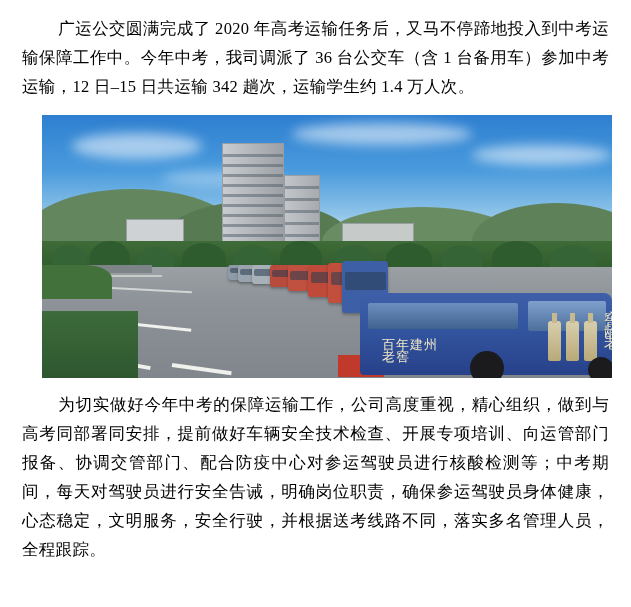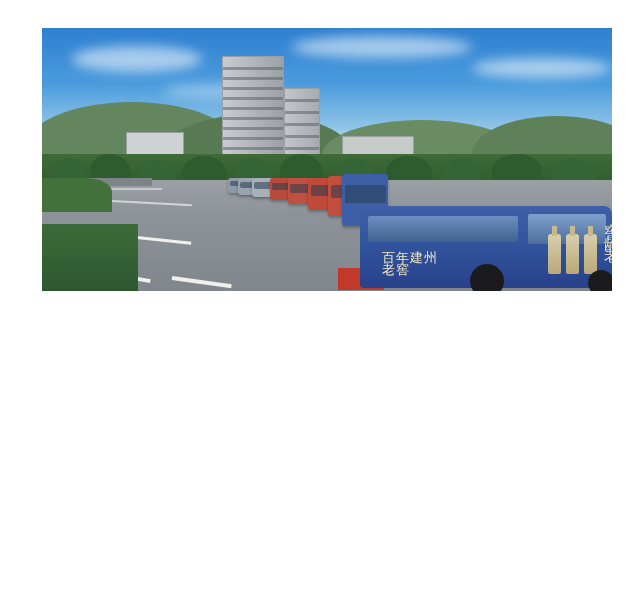--- a/index.html
+++ b/index.html
@@ -205,20 +205,21 @@
   }
   .lower-text {
     margin-top: 2px;
   }
 </style>
 </head>
 <body>
 
 <div class="page">
 
+  <p class="para indent">广运公交圆满完成了 2020 年高考运输任务后，又马不停蹄地投入到中考运输保障工作中。今年中考，我司调派了 36 台公交车（含 1 台备用车）参加中考运输，12 日–15 日共运输 342 趟次，运输学生约 1.4 万人次。</p>
 
   <div class="photo-wrap">
     <div class="photo">
 
       <div class="sky"></div>
       <div class="cloud c1"></div>
       <div class="cloud c2"></div>
       <div class="cloud c3"></div>
       <div class="cloud c4"></div>
 
@@ -311,14 +312,15 @@
         <div class="bottle" style="left:224px;"></div>
         <span class="text-cn-vert" style="left:22px; top:46px; width:60px;">百年建州老窖</span>
         <span class="text-cn-vert" style="left:244px; top:20px; width:11px; color:#efe4bd; font-size:15px;">窖龄老</span>
         <div class="wheel" style="left:110px; bottom:-10px; width:34px; height:34px;"></div>
         <div class="wheel" style="left:228px; bottom:-8px; width:26px; height:26px;"></div>
       </div>
 
     </div>
   </div>
 
+  <p class="para indent lower-text">为切实做好今年中考的保障运输工作，公司高度重视，精心组织，做到与高考同部署同安排，提前做好车辆安全技术检查、开展专项培训、向运管部门报备、协调交管部门、配合防疫中心对参运驾驶员进行核酸检测等；中考期间，每天对驾驶员进行安全告诫，明确岗位职责，确保参运驾驶员身体健康，心态稳定，文明服务，安全行驶，并根据送考线路不同，落实多名管理人员，全程跟踪。</p>
 
 </div>
 
 </body></html>

